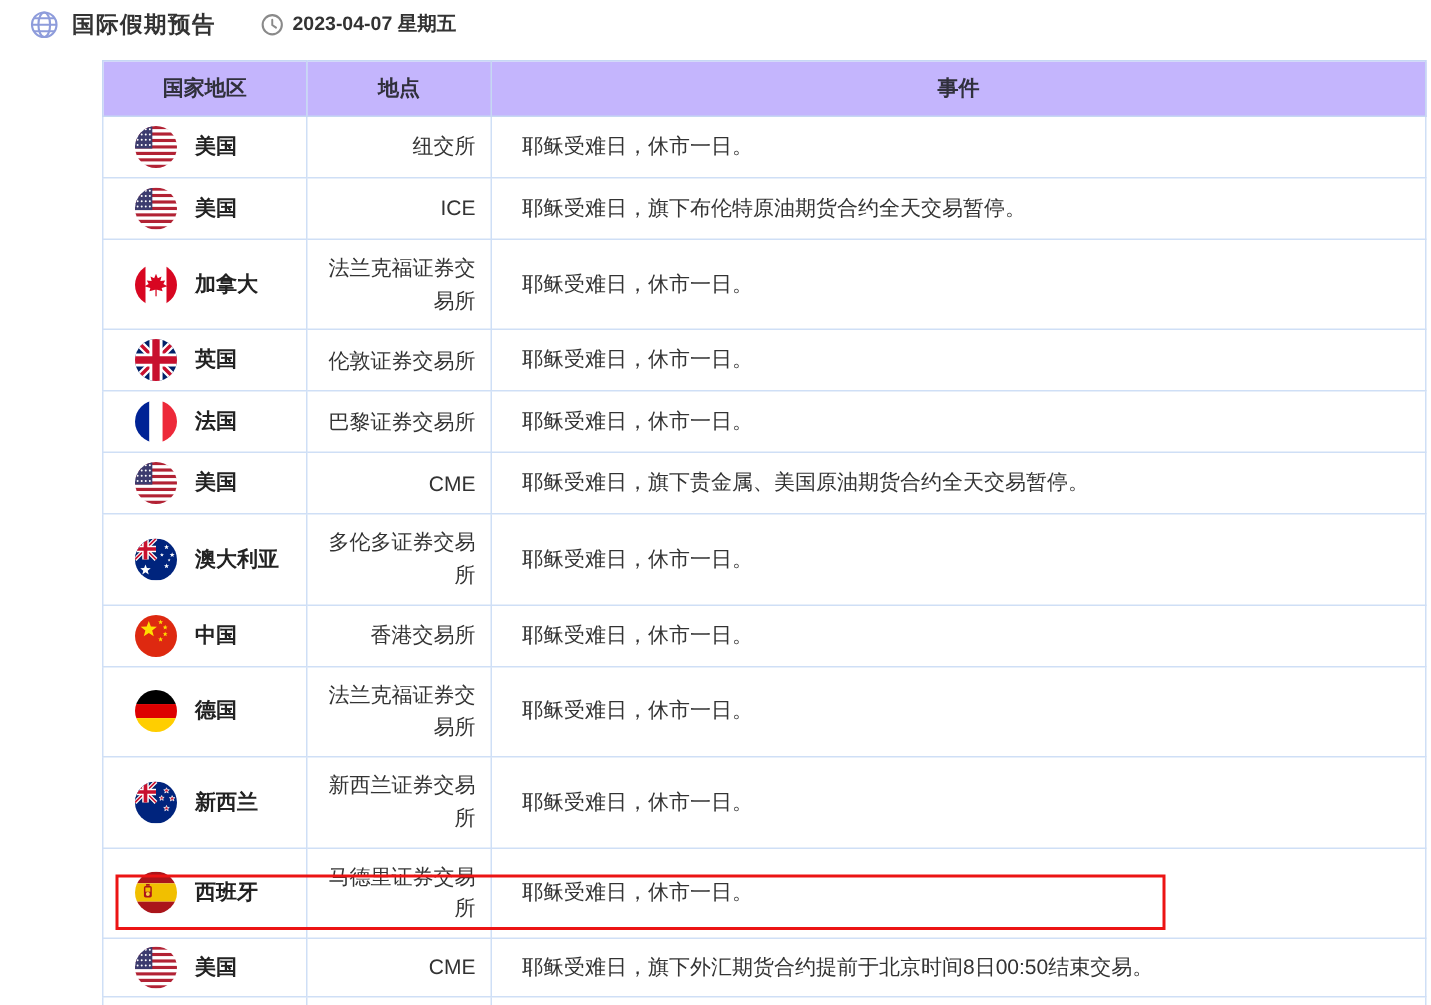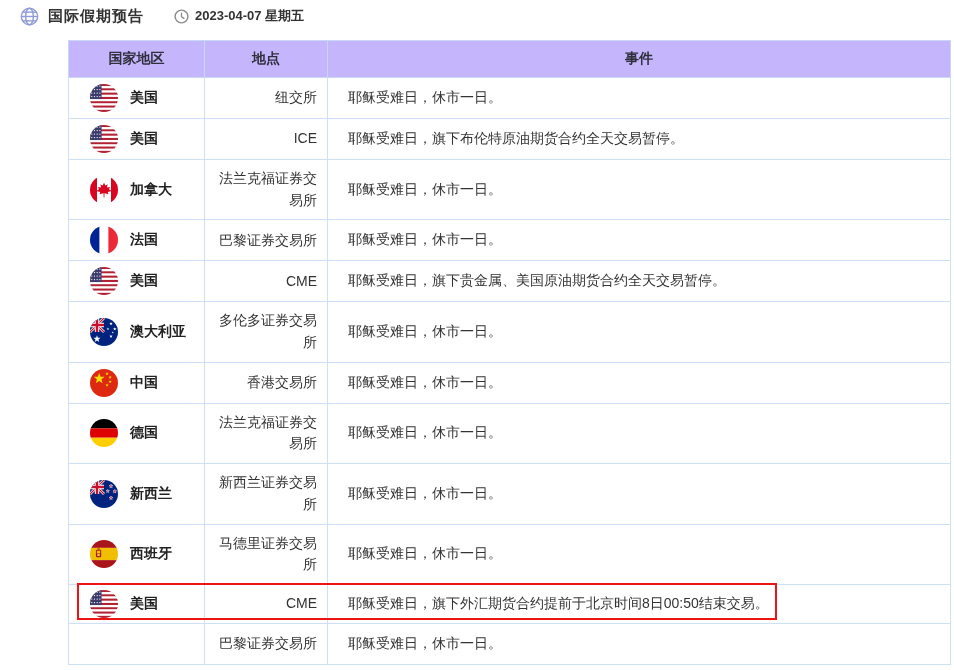--- a/index.html
+++ b/index.html
@@ -199,20 +199,45 @@
             </td>
             <td class="c-location">法兰克福证券交易所</td>
             <td class="c-event">耶稣受难日，休市一日。</td>
           </tr>
           <tr>
             <td class="c-country">
               <div class="country-cell">
                 <span class="flag">
                   <svg width="28" height="28" viewBox="0 0 32 32">
                     <defs>
+                      <clipPath id="clip3">
+                        <circle cx="16" cy="16" r="16"></circle>
+                      </clipPath>
+                    </defs>
+                    <g clip-path="url(#clip3)">
+                      <rect width="32" height="32" fill="#012169"></rect>
+                      <path d="M0 0L32 32M32 0L0 32" stroke="#ffffff" stroke-width="6"></path>
+                      <path d="M0 0L32 32M32 0L0 32" stroke="#C8102E" stroke-width="2.6"></path>
+                      <path d="M16 0V32M0 16H32" stroke="#ffffff" stroke-width="10"></path>
+                      <path d="M16 0V32M0 16H32" stroke="#C8102E" stroke-width="5.6"></path>
+                    </g>
+                  </svg>
+                </span>
+                <span class="country-name">英国</span>
+              </div>
+            </td>
+            <td class="c-location">伦敦证券交易所</td>
+            <td class="c-event">耶稣受难日，休市一日。</td>
+          </tr>
+          <tr>
+            <td class="c-country">
+              <div class="country-cell">
+                <span class="flag">
+                  <svg width="28" height="28" viewBox="0 0 32 32">
+                    <defs>
                       <clipPath id="clip4">
                         <circle cx="16" cy="16" r="16"></circle>
                       </clipPath>
                     </defs>
                     <g clip-path="url(#clip4)">
                       <rect width="11" height="32" fill="#002395"></rect>
                       <rect x="11" width="10" height="32" fill="#ffffff"></rect>
                       <rect x="21" width="11" height="32" fill="#ED2939"></rect>
                     </g>
                   </svg>

